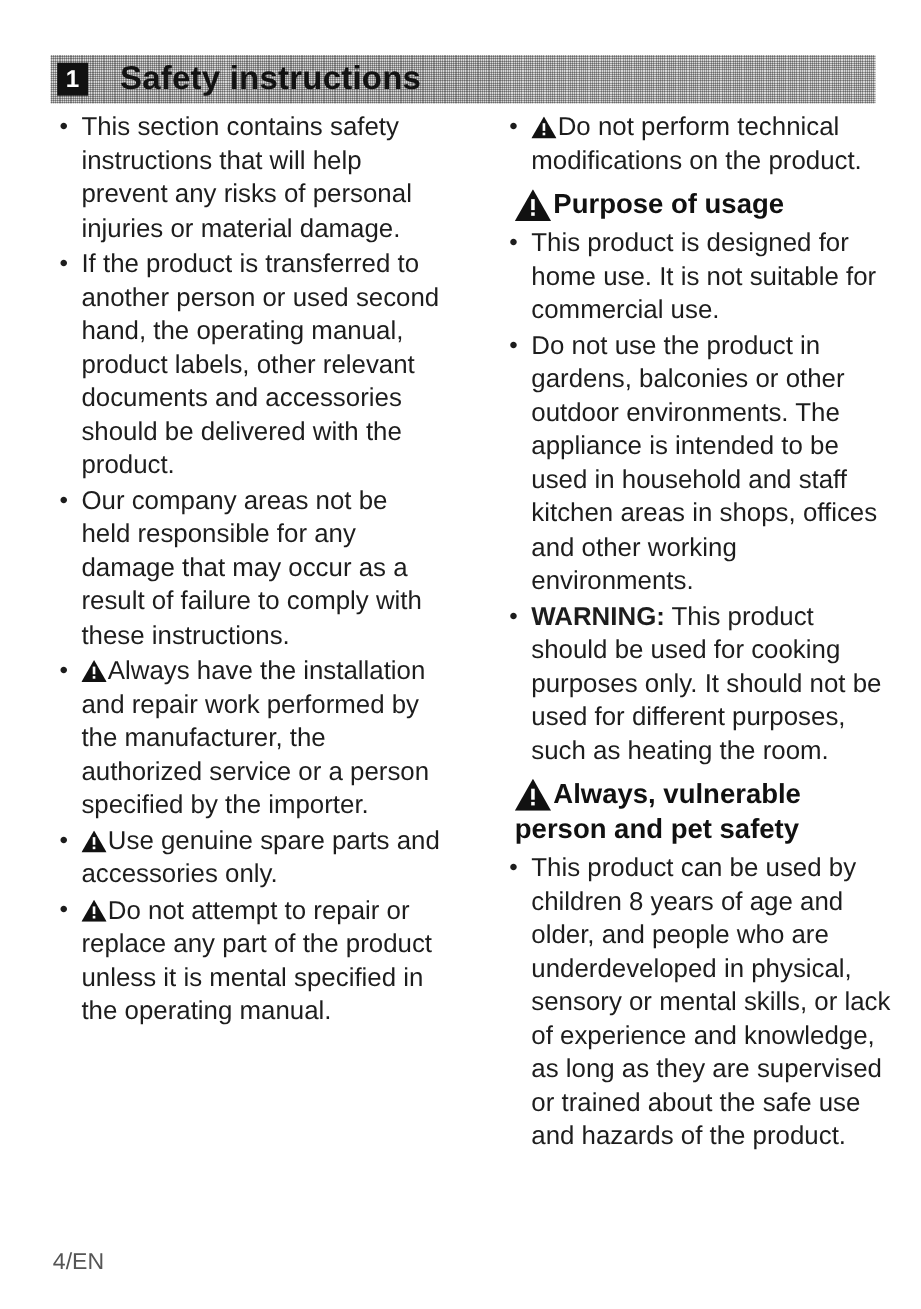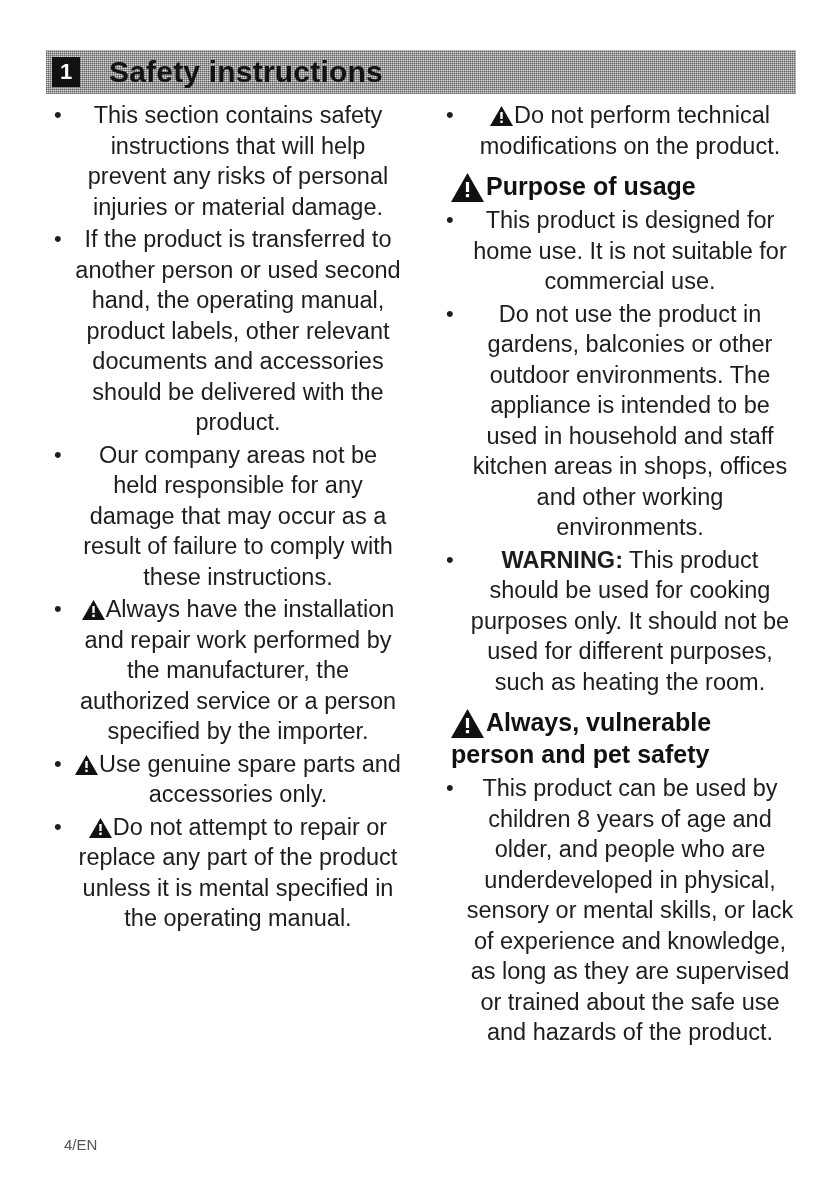--- a/index.html
+++ b/index.html
@@ -60,27 +60,26 @@
     white-space: nowrap;
   }
 
   
   .col {
     position: absolute;
     top: 100px;
     width: 356px;
   }
   .col-left  { left: 46px; }
-  .col-right { left: 438px; }
+  .col-right { left: 455px; }
 
   ul.bullets {
     list-style: none;
     margin: 0;
     padding: 0;
-    text-align: center;
   }
   ul.bullets > li {
     position: relative;
     padding-left: 28px;
     margin: 0 0 2px 0;
     font-size: 23.5px;
     line-height: 30.5px;
     color: #1d1d1d;
   }
   ul.bullets > li::before {
@@ -125,23 +124,22 @@
     color: #111;
     margin: 10px 0 2px 13px;
   }
   .subhead .htext { vertical-align: 1px; }
 
   
   .page-number {
     position: absolute;
     left: 48px;
     top: 1136px;
-    font-size: 15px;
+    font-size: 21px;
     color: #555;
-    margin-left: 16px;
   }
 </style>
 </head>
 <body>
 
 <div class="page">
 
   <div class="chapter-header">
     <div class="chapter-number">1</div>
     <div class="chapter-title">Safety instructions</div>

